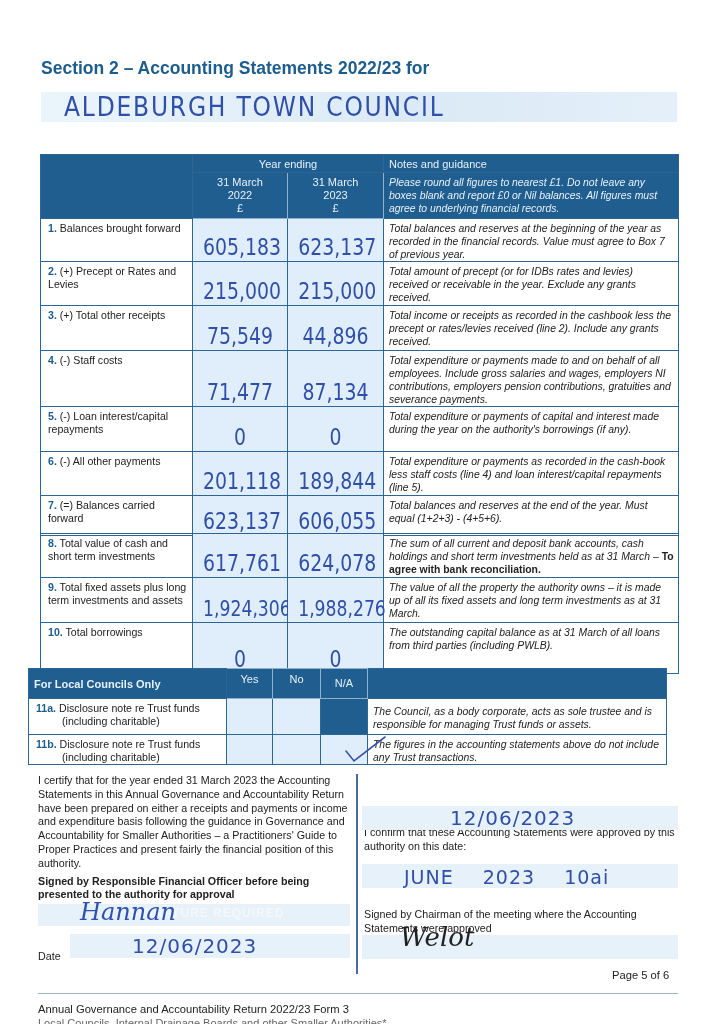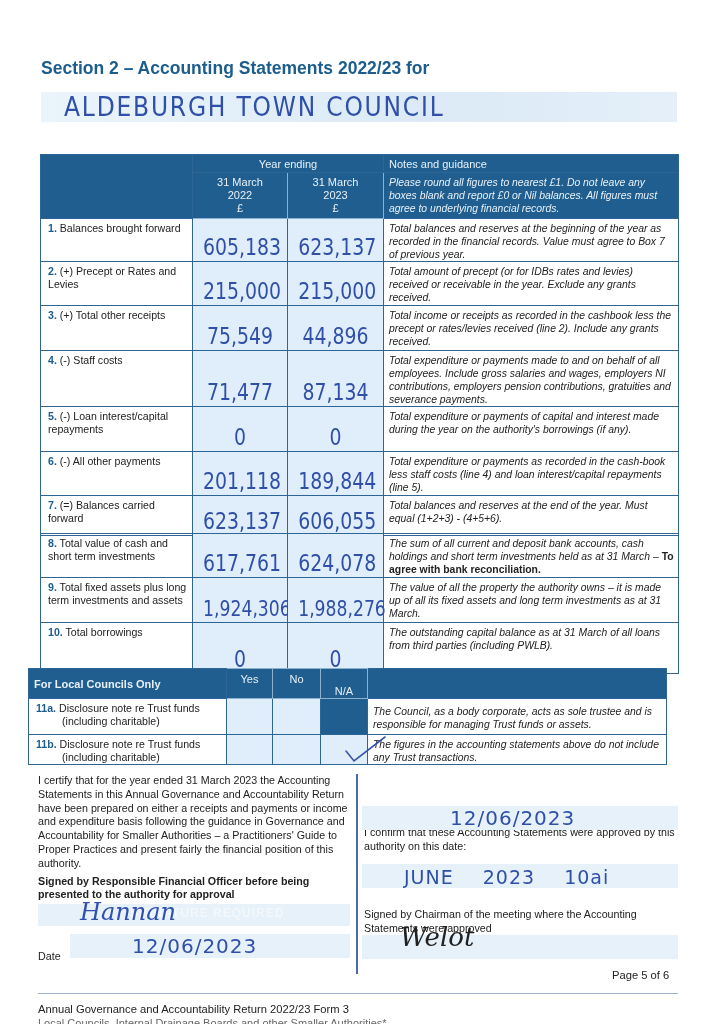--- a/index.html
+++ b/index.html
@@ -215,21 +215,21 @@
       <col style="width:46px">
       <col style="width:48px">
       <col style="width:47px">
       <col style="width:299px">
     </colgroup>
   <tbody>
       <tr style="height:30px">
     <th class="hdr" style="text-align:left;padding-left:5px;vertical-align:middle;font-weight:bold;font-size:11px">For Local Councils Only</th>
     <th class="hdr hdr-light center" style="vertical-align:top;padding-top:4px;font-size:11px">Yes</th>
     <th class="hdr hdr-light center" style="vertical-align:top;padding-top:4px;font-size:11px">No</th>
-    <th class="hdr hdr-light center" style="vertical-align:top;padding-top:16px;font-size:11px">N/A</th>
+    <th class="hdr hdr-light center" style="vertical-align:top;padding-top:8px;font-size:11px">N/A</th>
     <th class="hdr"></th>
   </tr>
   <tr style="height:36px">
     <td class="lbl">
       <div><b>11a.</b> <span>Disclosure note re Trust funds</span></div>
       <div style="padding-left:26px">(including charitable)</div>
     </td>
     <td class="yn"></td>
     <td class="yn"></td>
     <td class="na-dark"></td>

